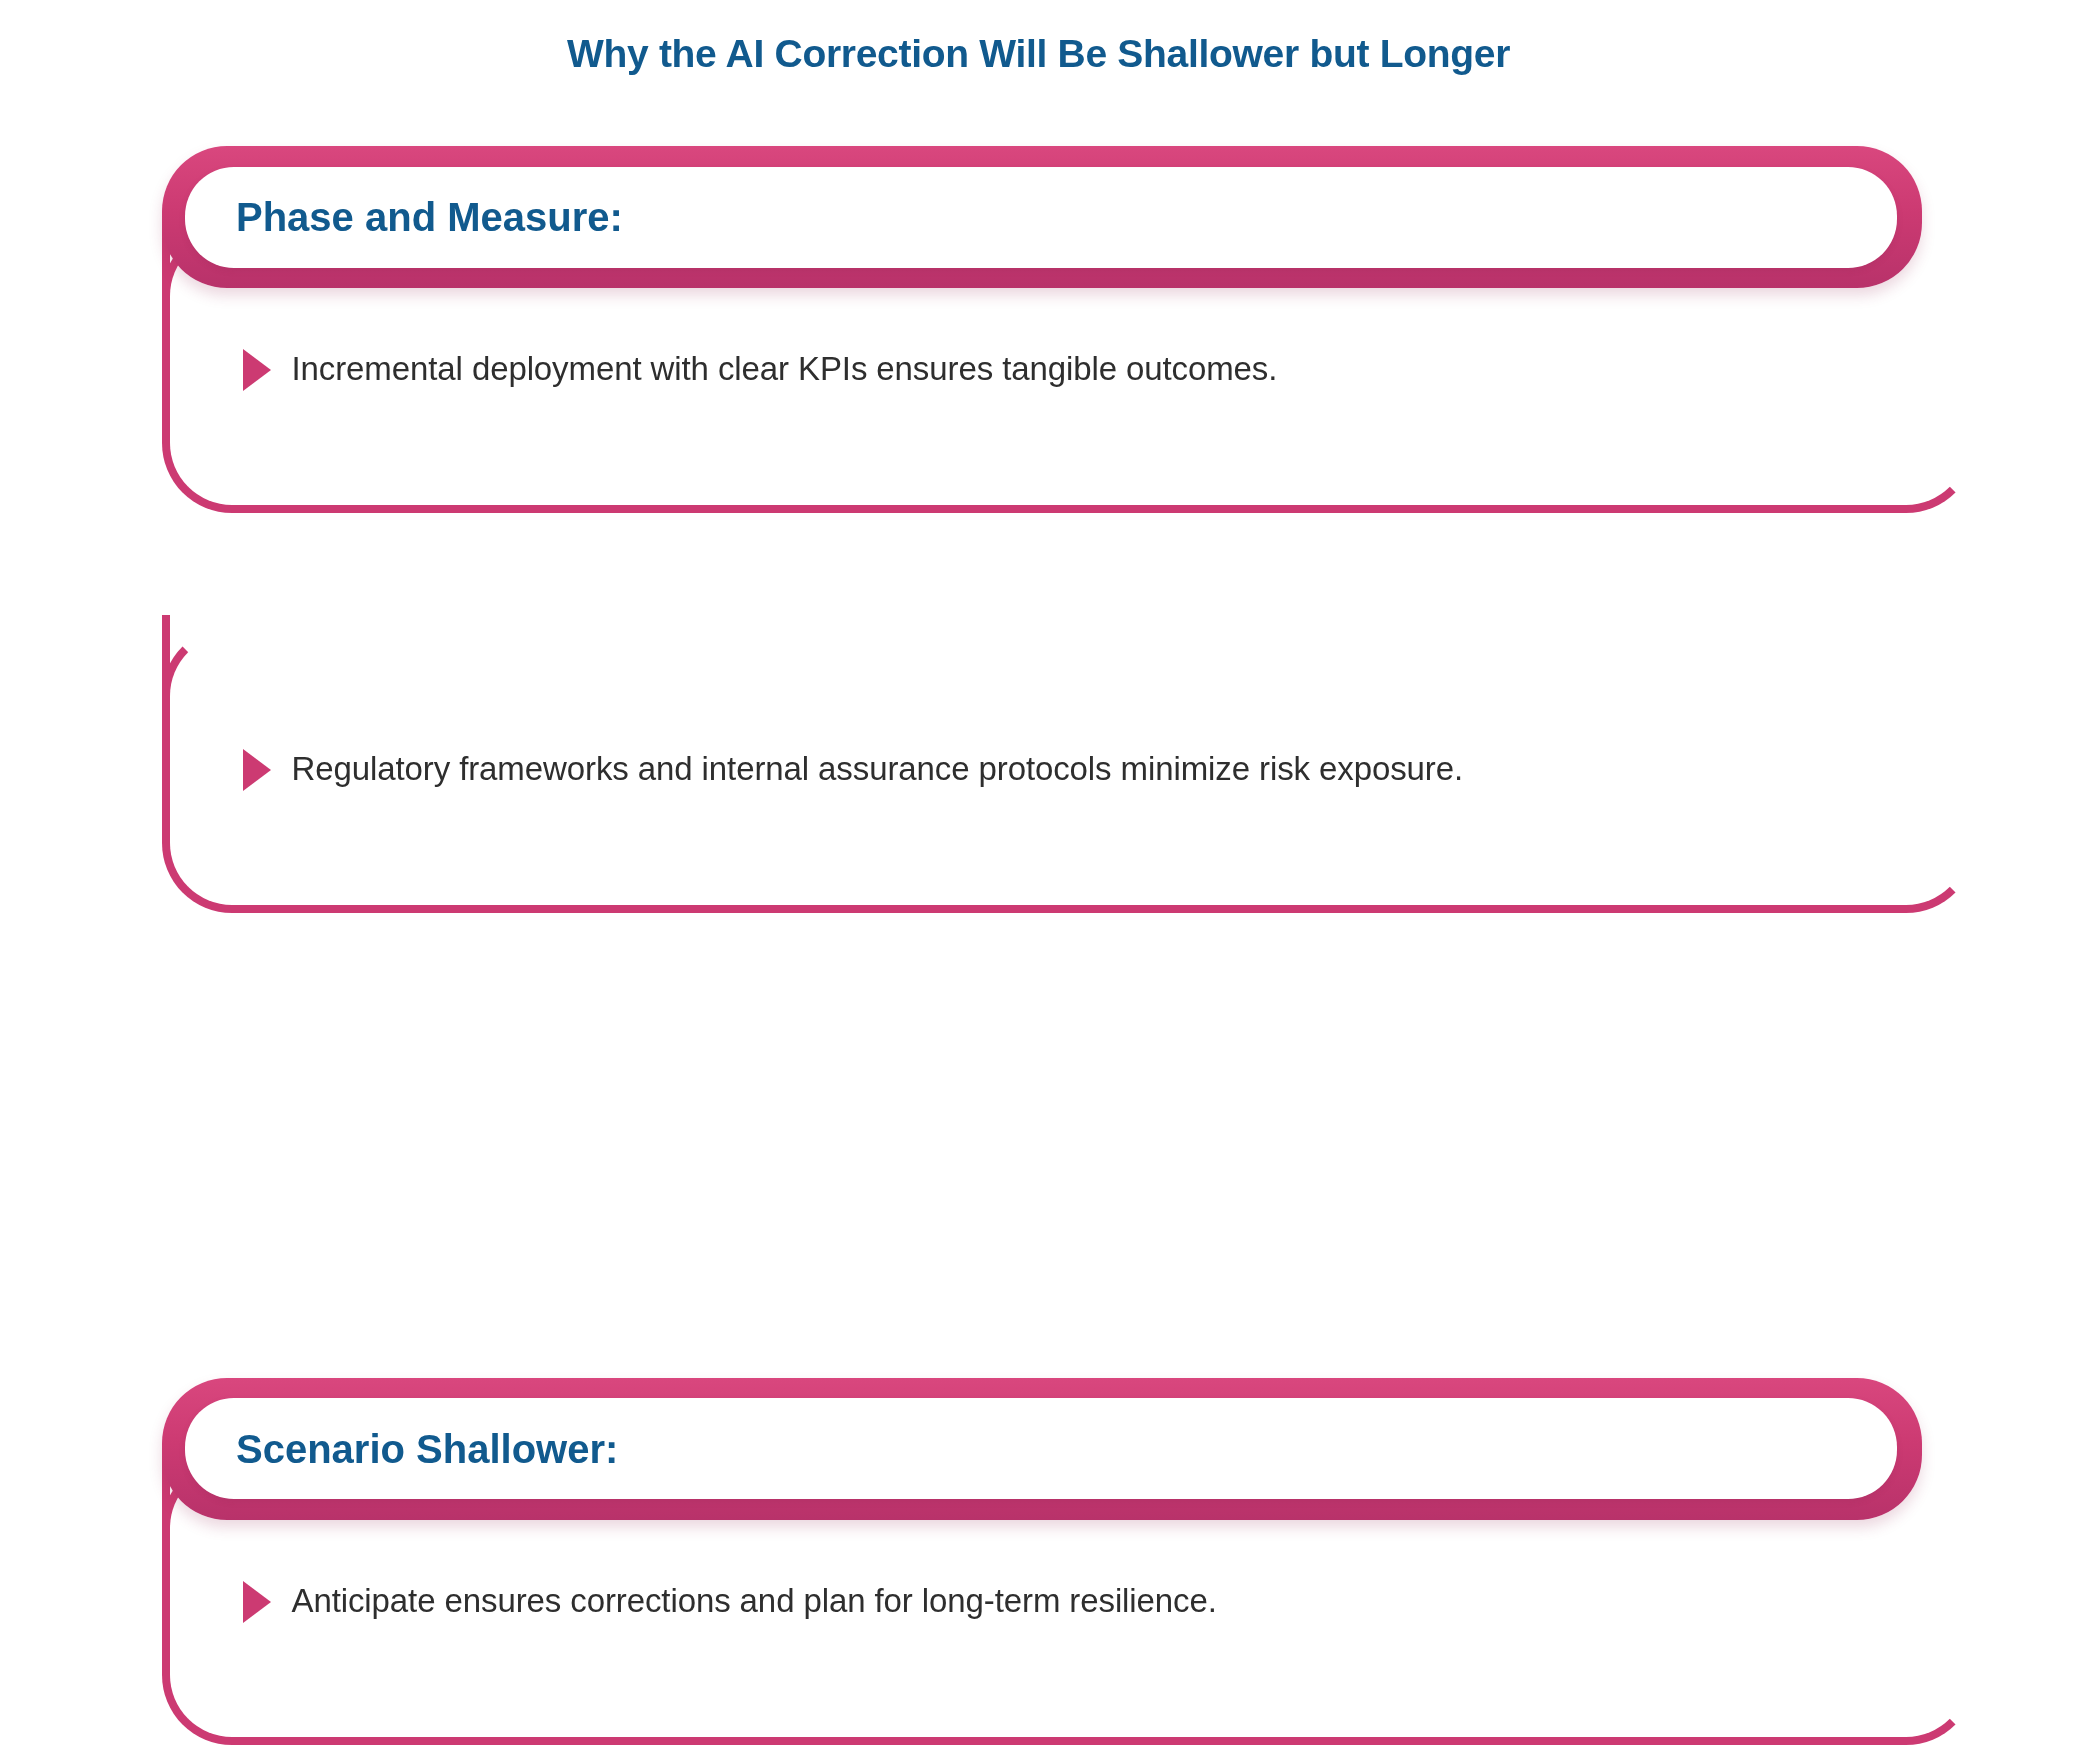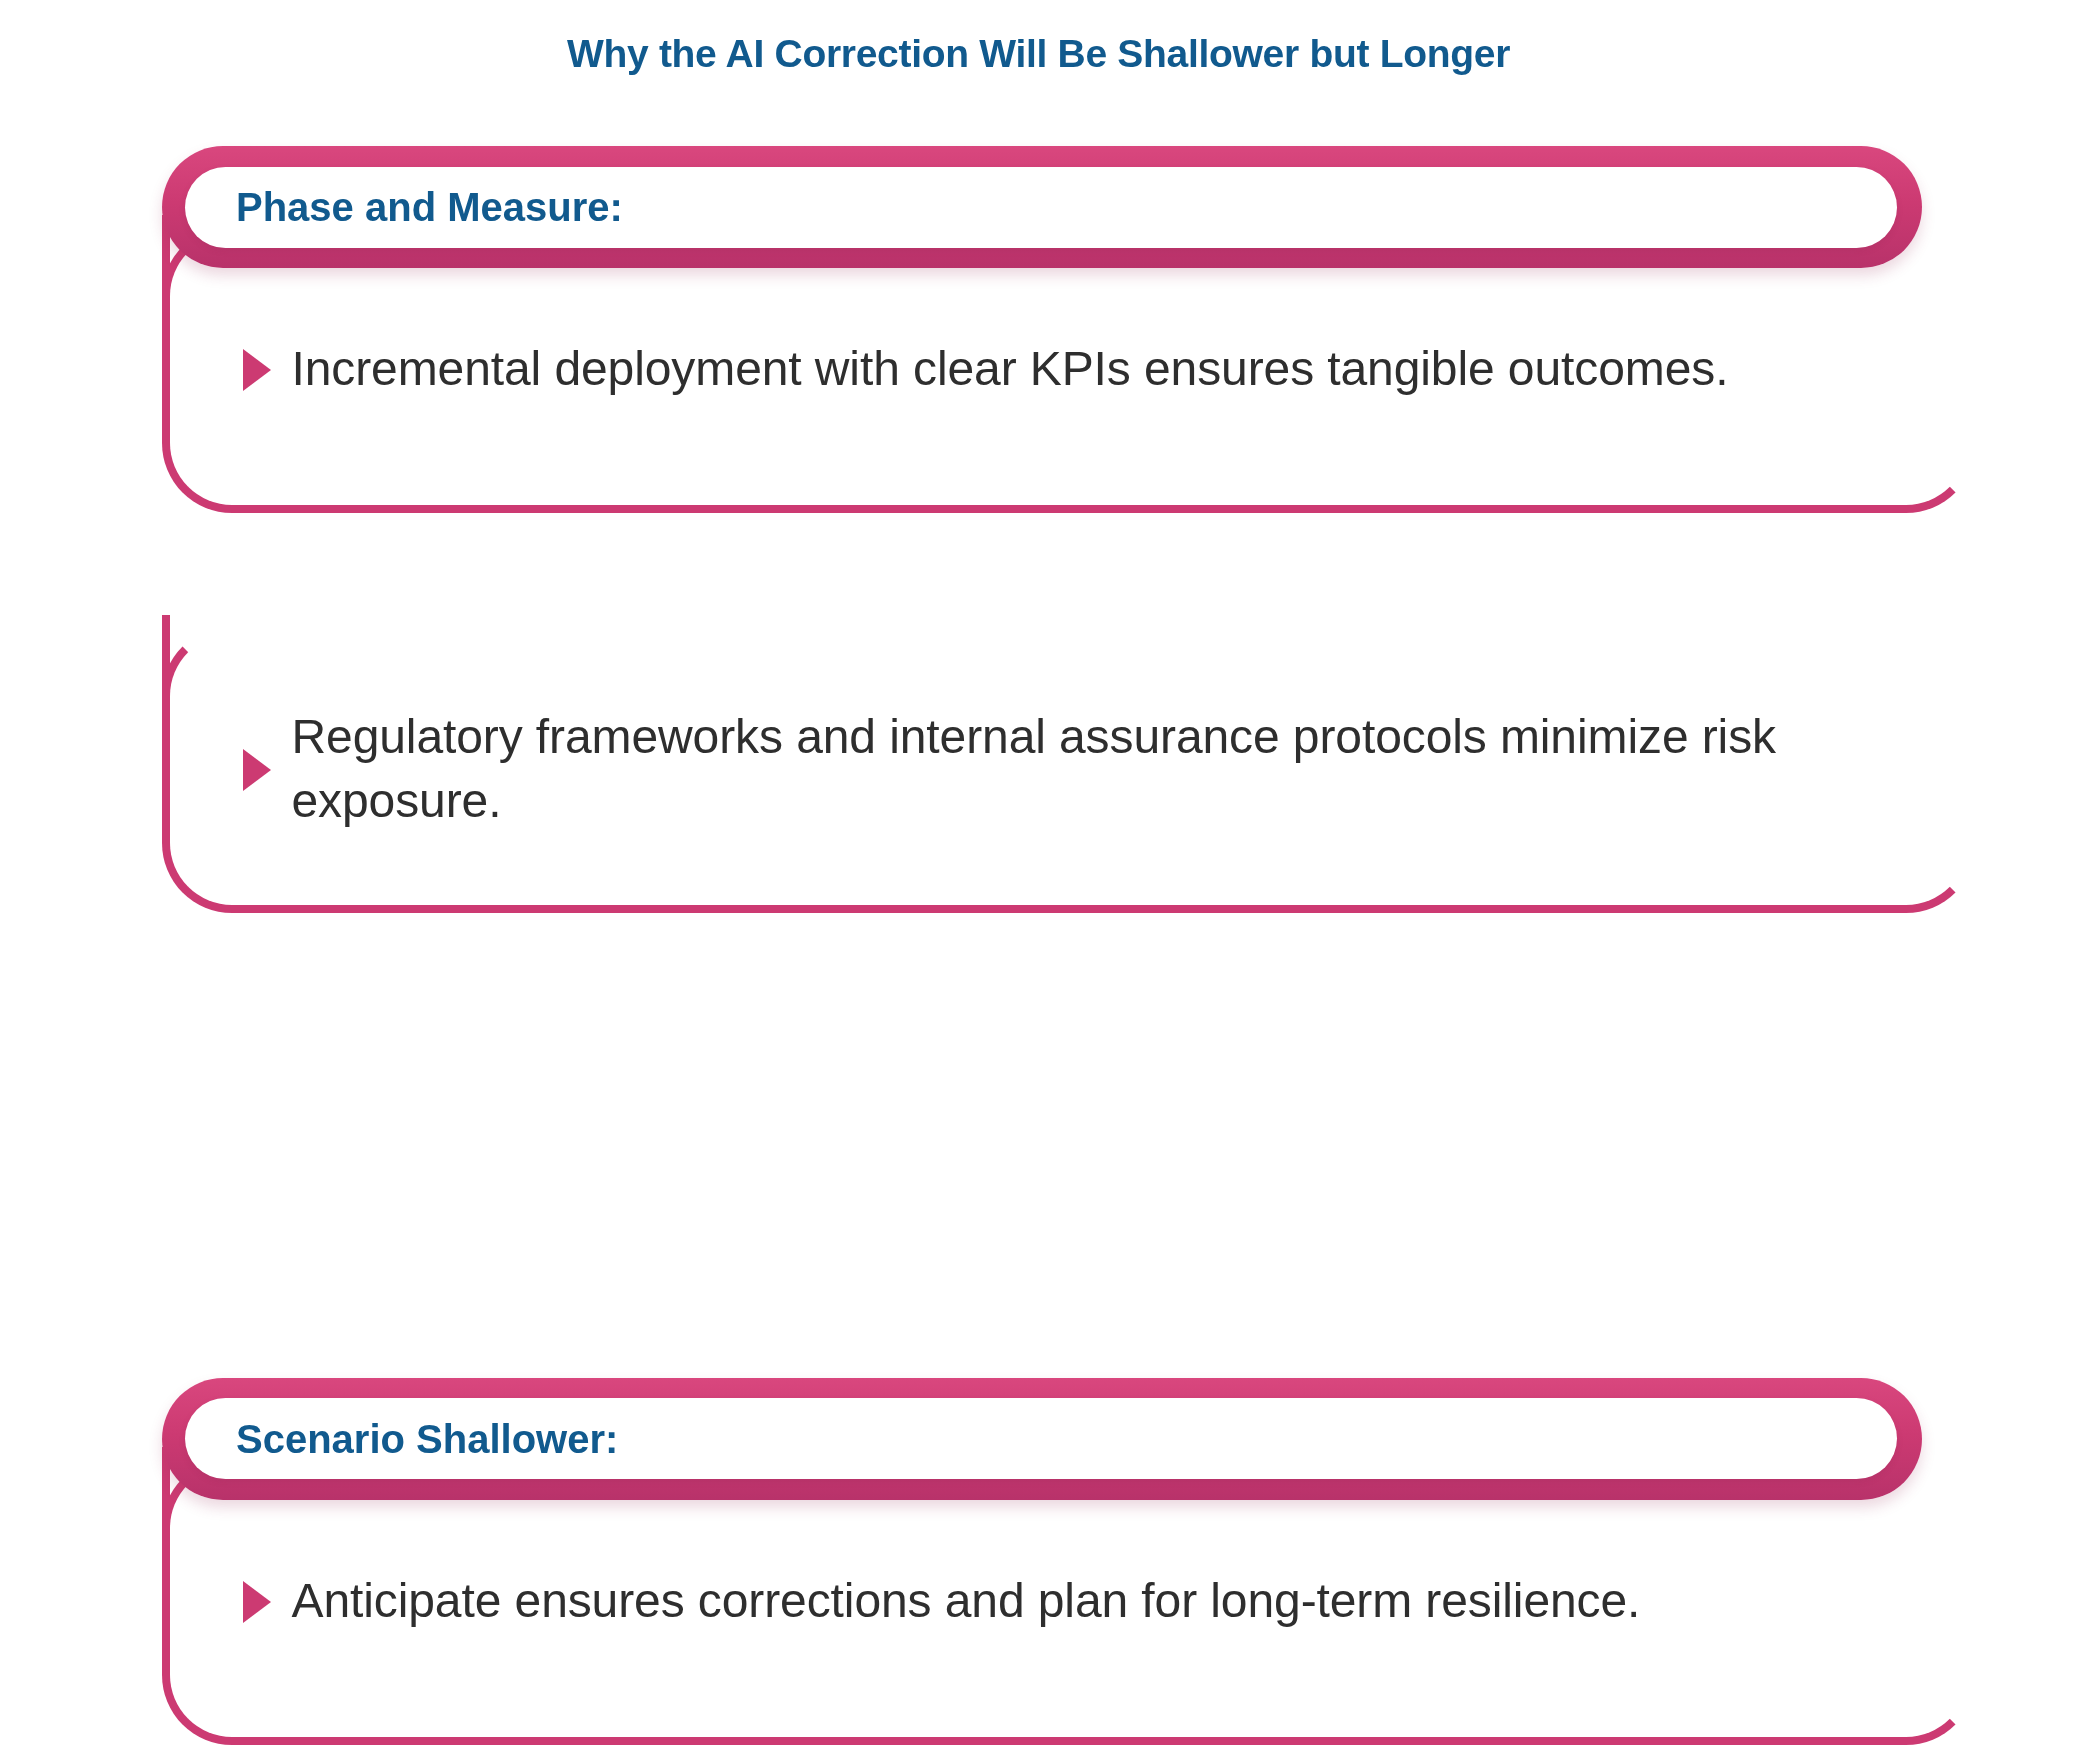--- a/index.html
+++ b/index.html
@@ -52,21 +52,21 @@
     margin-bottom:21.6px;
   }
   .card:last-child{margin-bottom:0;}
 
   
   .card-head{
     position:absolute;
     left:162px;
     top:0;
     width:1760px;
-    height:122px;
+    height:142px;
     border-radius:65px;
     background:linear-gradient(180deg,var(--pink-light) 0%,var(--pink) 46%,var(--pink-dark) 100%);
     box-shadow:0 7.6px 14px rgba(150,40,85,0.18);
     z-index:3;
   }
   .card-head-inner{
     position:absolute;
     left:23px;
     top:20.5px;
     right:25px;
@@ -138,21 +138,21 @@
   .bullet-icon{
     flex:0 0 auto;
     width:0;
     height:0;
     border-style:solid;
     border-width:21.6px 0 21.6px 28px;
     border-color:transparent transparent transparent var(--pink);
     margin-top:1.1px;
   }
   .card-body-text{
-    font-size:48px;
+    font-size:33px;
     color:var(--ink);
     line-height:1.34;
     font-weight:normal;
     letter-spacing:-0.1px;
   }
 
   
   .card.tall{height:411px;}
   .card.tall .card-body{height:319px;}
 </style>

